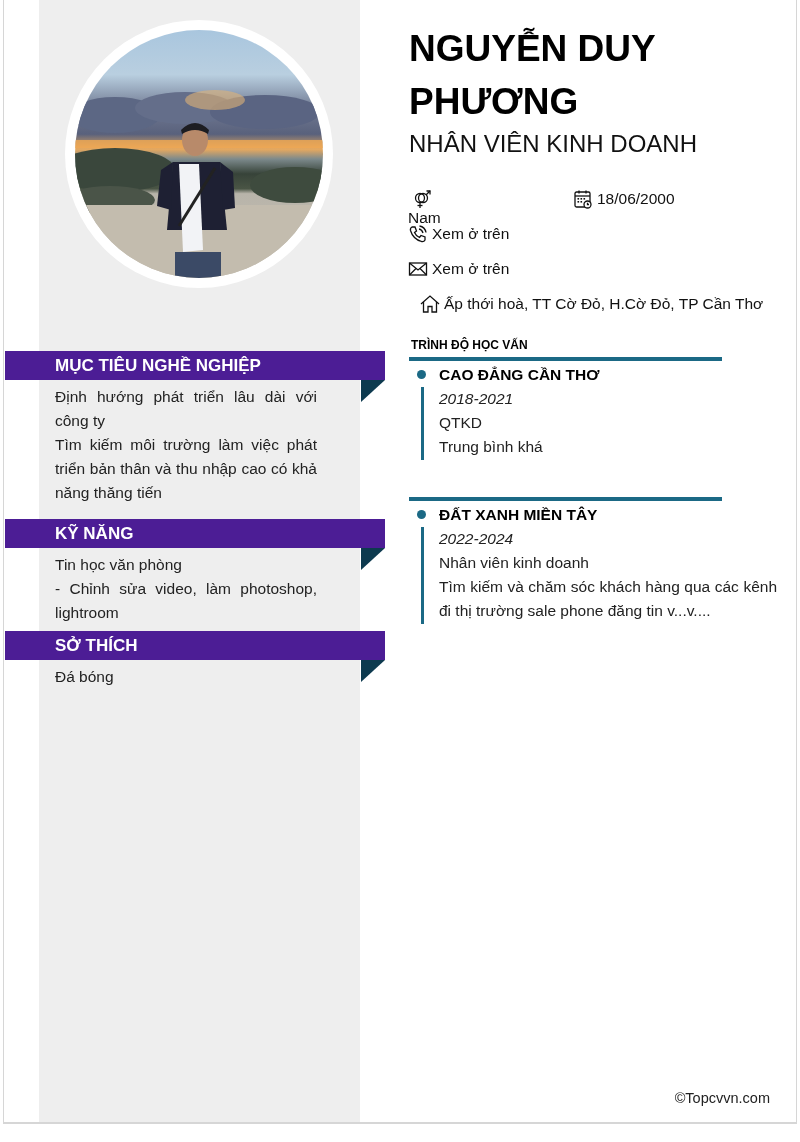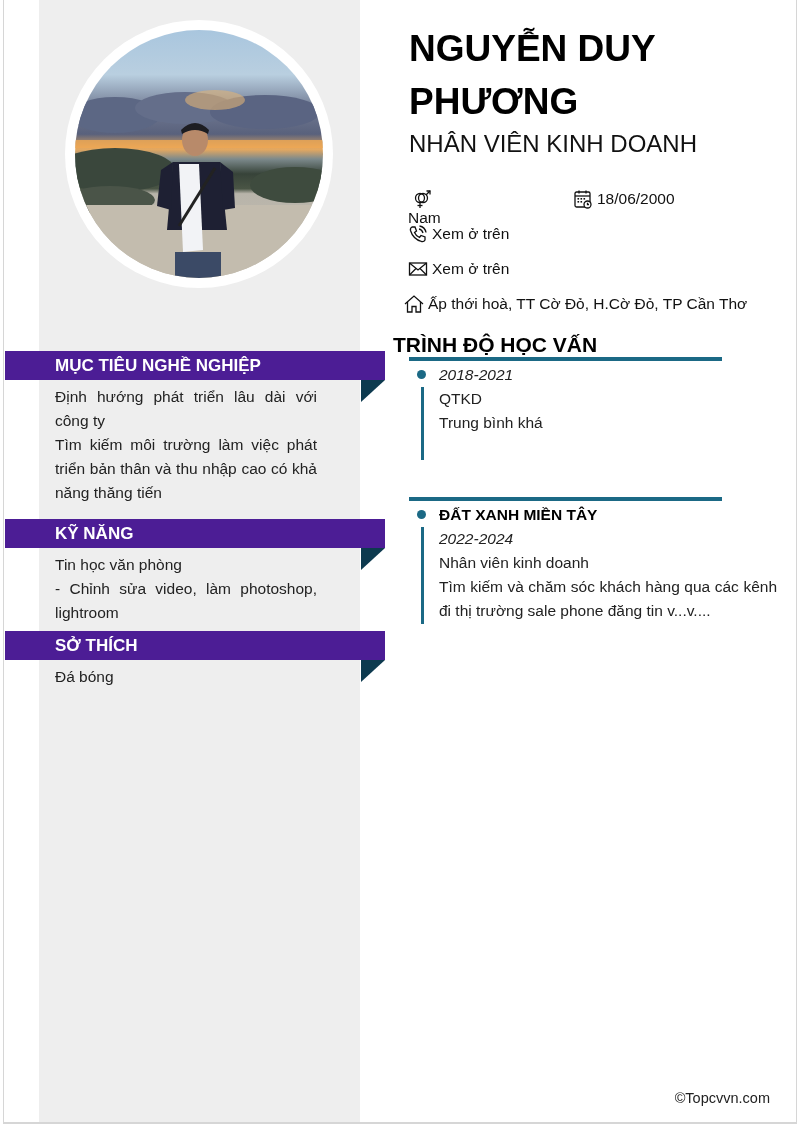--- a/index.html
+++ b/index.html
@@ -45,21 +45,21 @@
     .name {
       position: absolute; left: 405px; top: 22px; width: 360px; font-size: 37px; font-weight: bold; line-height: 53px; color: #000;
     }
     .job-title {
       position: absolute; left: 405px; top: 128px; font-size: 24px; color: #111; line-height: 32px;
     }
     .info-row { position: absolute; display: flex; align-items: center; font-size: 15.5px; color: #111; }
     .info-row .ico { width: 20px; height: 20px; margin-right: 4px; display: inline-flex; align-items: center; justify-content: center; }
 
     .r-section-title {
-      position: absolute; left: 389px; font-size: 21px; font-weight: bold; color: #000; line-height: 22px;
+      position: absolute; left: 407px; font-size: 12px; font-weight: bold; color: #000; line-height: 22px;
     }
     .r-section-line {
       position: absolute; left: 405px; width: 313px; height: 4px; background: #1b6985;
     }
     .timeline-dot {
       position: absolute; left: 413px; width: 9px; height: 9px; border-radius: 50%; background: #1b6985;
     }
     .timeline-bar {
       position: absolute; left: 417px; width: 3px; background: #1b6985;
     }
@@ -179,35 +179,36 @@
     <span class="ico">
       <svg width="20" height="20" viewBox="0 0 20 20" fill="none" stroke="#111" stroke-width="1.3">
         <rect x="1.5" y="4" width="17" height="12"></rect>
           <polyline points="1.5,4 10,11 18.5,4"></polyline>
           <line x1="1.5" y1="16" x2="8" y2="9.5"></line>
           <line x1="18.5" y1="16" x2="12" y2="9.5"></line>
       </svg>
     </span>
     <span>Xem ở trên</span>
   </div>
-  <div class="info-row" style="left:400px; top:294px;">
+  <div class="info-row" style="left:416px; top:294px;">
     <span class="ico">
       <svg width="20" height="20" viewBox="0 0 20 20" fill="none" stroke="#111" stroke-width="1.3">
         <polyline points="1,10 10,2 19,10"></polyline>
           <polyline points="3.5,8 3.5,18 8,18 8,12.5 12,12.5 12,18 16.5,18 16.5,8"></polyline>
       </svg>
     </span>
     <span>Ấp thới hoà, TT Cờ Đỏ, H.Cờ Đỏ, TP Cần Thơ</span>
   </div>
 
   <div class="r-section-title" style="top:334px;">TRÌNH ĐỘ HỌC VẤN</div>
   <div class="r-section-line" style="top:357px;"></div>
   <div class="timeline-dot" style="top:370px;"></div>
   <div class="timeline-bar" style="top:387px; height:73px;"></div>
   <div class="entry" style="top:363px;">
+    <div class="e-title">CAO ĐẲNG CẦN THƠ</div>
     <div class="e-date">2018-2021</div>
     <div>QTKD</div>
     <div>Trung bình khá</div>
   </div>
 
   <div class="r-section-line" style="top:497px;"></div>
   <div class="timeline-dot" style="top:510px;"></div>
   <div class="timeline-bar" style="top:527px; height:97px;"></div>
   <div class="entry" style="top:503px;">
     <div class="e-title">ĐẤT XANH MIỀN TÂY</div>

